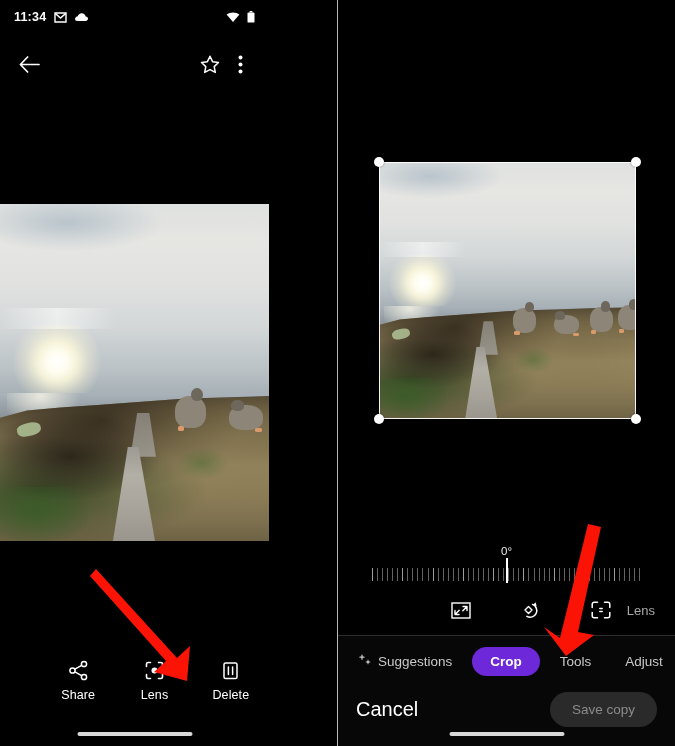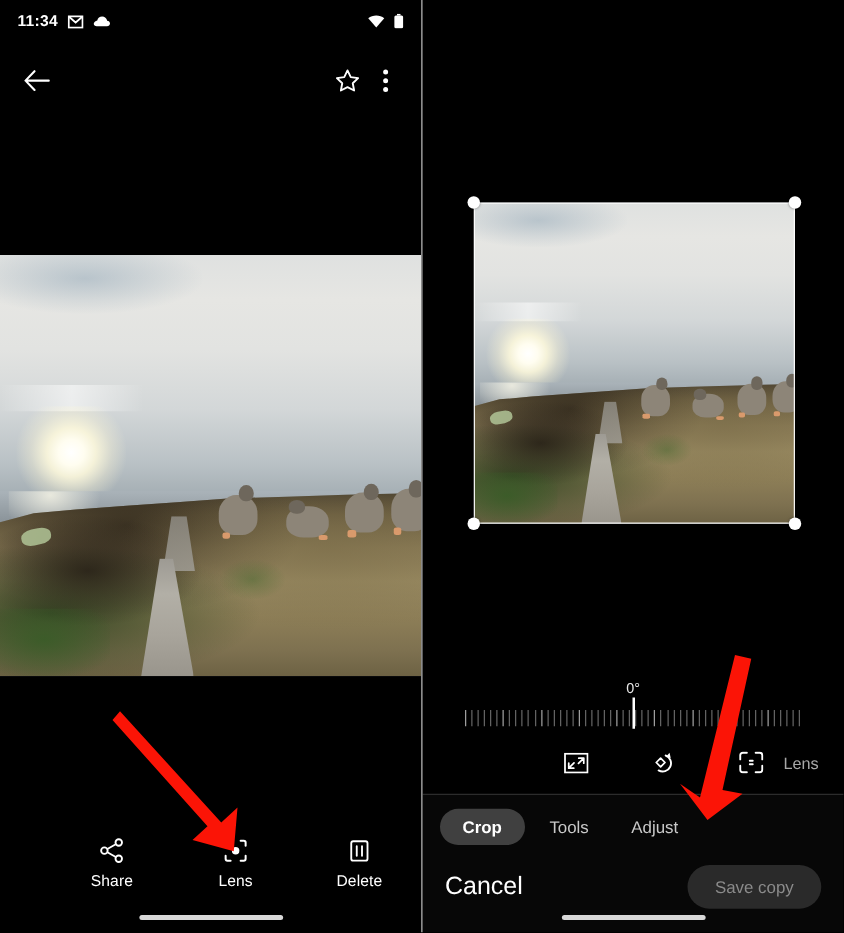--- a/index.html
+++ b/index.html
@@ -1,20 +1,20 @@
 <!DOCTYPE html>
 <html><head>
 <meta charset="utf-8">
 <style>
   html,body{margin:0;padding:0;background:#000;}
   body{width:675px;height:746px;overflow:hidden;font-family:"Liberation Sans",sans-serif;}
   .stage{position:relative;width:675px;height:746px;background:#000;}
 
   .panel{position:absolute;top:0;height:746px;background:#000;overflow:hidden;}
-  .panel-left{left:0;width:337px;}
+  .panel-left{left:0;width:269px;}
   .panel-right{left:338px;width:337px;}
   .divider{position:absolute;left:337px;top:0;width:1px;height:746px;background:#b9b9b9;z-index:40;}
 
   
   .statusbar{position:absolute;top:0;left:0;right:0;height:34px;display:flex;align-items:center;
              padding:0 14px;box-sizing:border-box;color:#fff;}
   .sb-time{font-size:12.5px;font-weight:bold;letter-spacing:.2px;}
   .sb-left-icons{display:flex;align-items:center;gap:7px;margin-left:8px;}
   .sb-right{margin-left:auto;display:flex;align-items:center;gap:7px;}
 
@@ -60,21 +60,21 @@
         background:linear-gradient(to bottom,#9d9a93 0%,#b2afa6 30%,#a8a49b 65%,#99958c 100%);
         clip-path:polygon(38% 0%,62% 0%,100% 100%,4% 100%);}
   .path2{position:absolute;left:38%;top:62%;width:9%;height:13%;
         background:linear-gradient(to bottom,#8e8b83 0%,#a09d95 100%);
         clip-path:polygon(30% 0%,70% 0%,92% 100%,8% 100%);opacity:.85;}
   .goose{position:absolute;background:#8d8578;border-radius:46% 46% 40% 40%;}
   .goose .hd{position:absolute;width:40%;height:42%;background:#6e675c;border-radius:50% 50% 45% 45%;}
   .goose .bk{position:absolute;width:22%;height:16%;background:#d99a6c;border-radius:30%;}
 
   
-  .actionbar{position:absolute;left:0;right:0;bottom:24px;height:62px;display:flex;align-items:center;padding-left:40px;}
+  .actionbar{position:absolute;left:0;right:0;bottom:24px;height:62px;display:flex;align-items:flex-start;padding-left:40px;}
   .action{flex:1;display:flex;flex-direction:column;align-items:center;gap:7px;cursor:pointer;color:#fff;}
   .action-label{font-size:12.5px;letter-spacing:.1px;}
 
   .homebar{position:absolute;left:50%;transform:translateX(-50%);bottom:10px;
            width:115px;height:4px;border-radius:3px;background:#d8d8d8;}
 
   
   .crop-wrap{position:absolute;left:379px;top:162px;width:257px;height:257px;}
   .crop-img{position:absolute;inset:0;overflow:hidden;}
   .crop-border{position:absolute;inset:0;border:1px solid rgba(255,255,255,.92);box-sizing:border-box;pointer-events:none;}
@@ -96,21 +96,21 @@
   .croptools{position:absolute;left:0;right:0;top:594px;height:32px;display:flex;align-items:center;}
   .ct-icons{display:flex;align-items:center;gap:44px;margin-left:110px;}
   .ct-btn{width:26px;height:26px;display:flex;align-items:center;justify-content:center;cursor:pointer;}
   .ct-reset{margin-left:auto;margin-right:20px;color:#a8a8a8;font-size:13px;cursor:pointer;}
 
   .edit-sheet{position:absolute;left:0;right:0;bottom:0;height:110px;background:#070707;
               border-top:1px solid #2c2c2c;}
   .modes{display:flex;align-items:center;height:50px;padding:0 14px;box-sizing:border-box;gap:6px;}
   .mode{color:#c9c9c9;font-size:13.5px;padding:6px 14px;border-radius:16px;cursor:pointer;
         display:flex;align-items:center;gap:6px;}
-  .mode.active{background:#404040;color:#fff;font-weight:bold;padding:7px 18px;}
+  .mode.active{background:#6d28d9;color:#fff;font-weight:bold;padding:7px 18px;}
   .mode.sugg{padding-left:6px;}
   .sheet-row{display:flex;align-items:center;height:46px;padding:0 18px;box-sizing:border-box;}
   .cancel{color:#fff;font-size:20px;cursor:pointer;}
   .savecopy{margin-left:auto;background:#2a2a2a;color:#8b8b8b;font-size:13.5px;
             padding:10px 22px;border-radius:20px;cursor:pointer;}
 
   .arrow{position:absolute;pointer-events:none;}
   svg{display:block;}
 </style>
 </head>
@@ -381,20 +381,29 @@
                 <path d="M8.8 7.6h2.4M8.8 10.4h2.4" stroke="#fff" stroke-width="1.5" stroke-linecap="round"></path>
               </svg>
           </span>
         </div>
       </div>
       <div class="ct-reset">Lens</div>
     </div>
 
     <div class="edit-sheet">
       <div class="modes">
+        <div class="mode sugg">
+          <span>
+            <svg width="14" height="14" viewBox="0 0 14 14">
+                <path d="M4 1.2v4M2 3.2h4" stroke="#c9c9c9" stroke-width="1.3" stroke-linecap="round"></path>
+                <path d="M10 5.2l.8 2 2 .8-2 .8-.8 2-.8-2-2-.8 2-.8.8-2z" fill="#c9c9c9"></path>
+              </svg>
+          </span>
+          <span>Suggestions</span>
+        </div>
         <div class="mode active">
           <span>Crop</span>
         </div>
         <div class="mode">
           <span>Tools</span>
         </div>
         <div class="mode">
           <span>Adjust</span>
         </div>
       </div>

